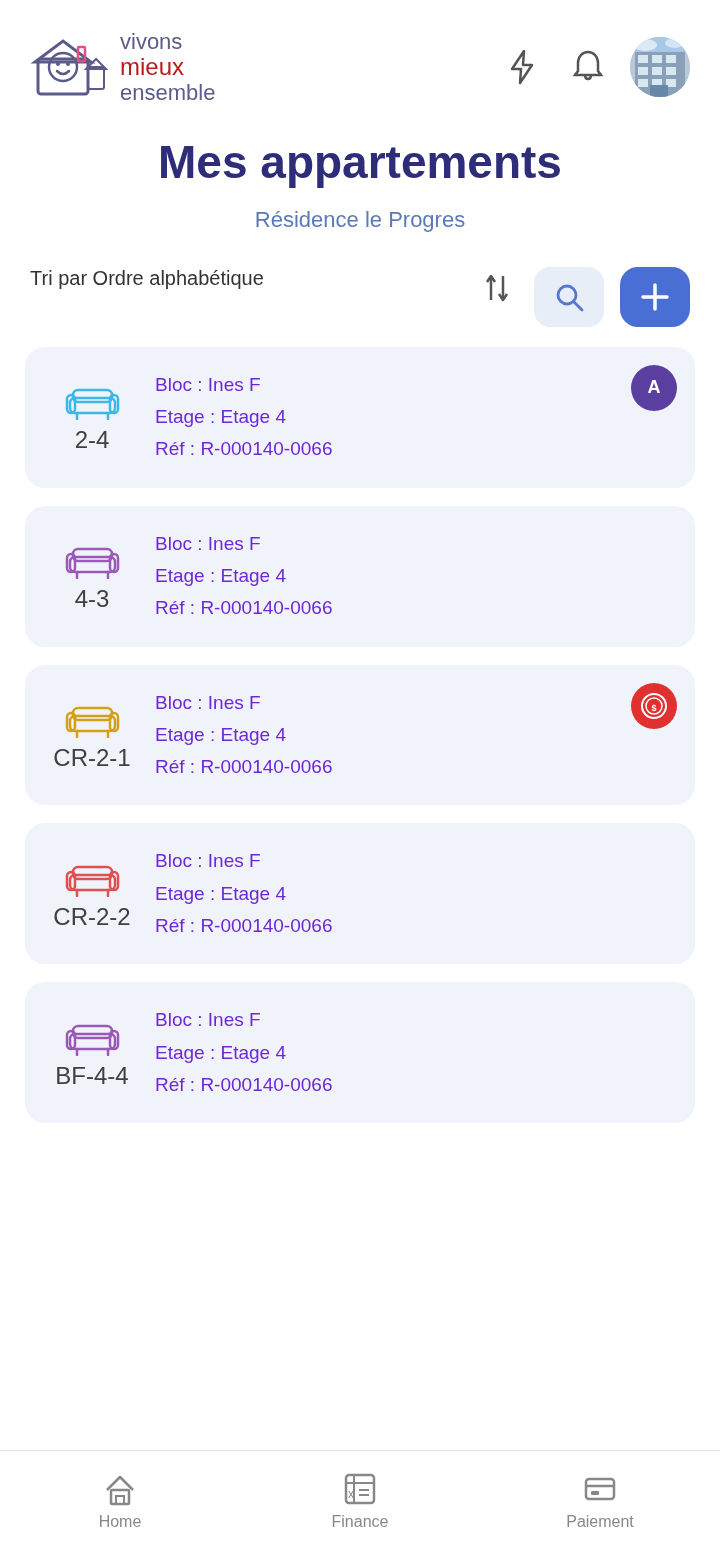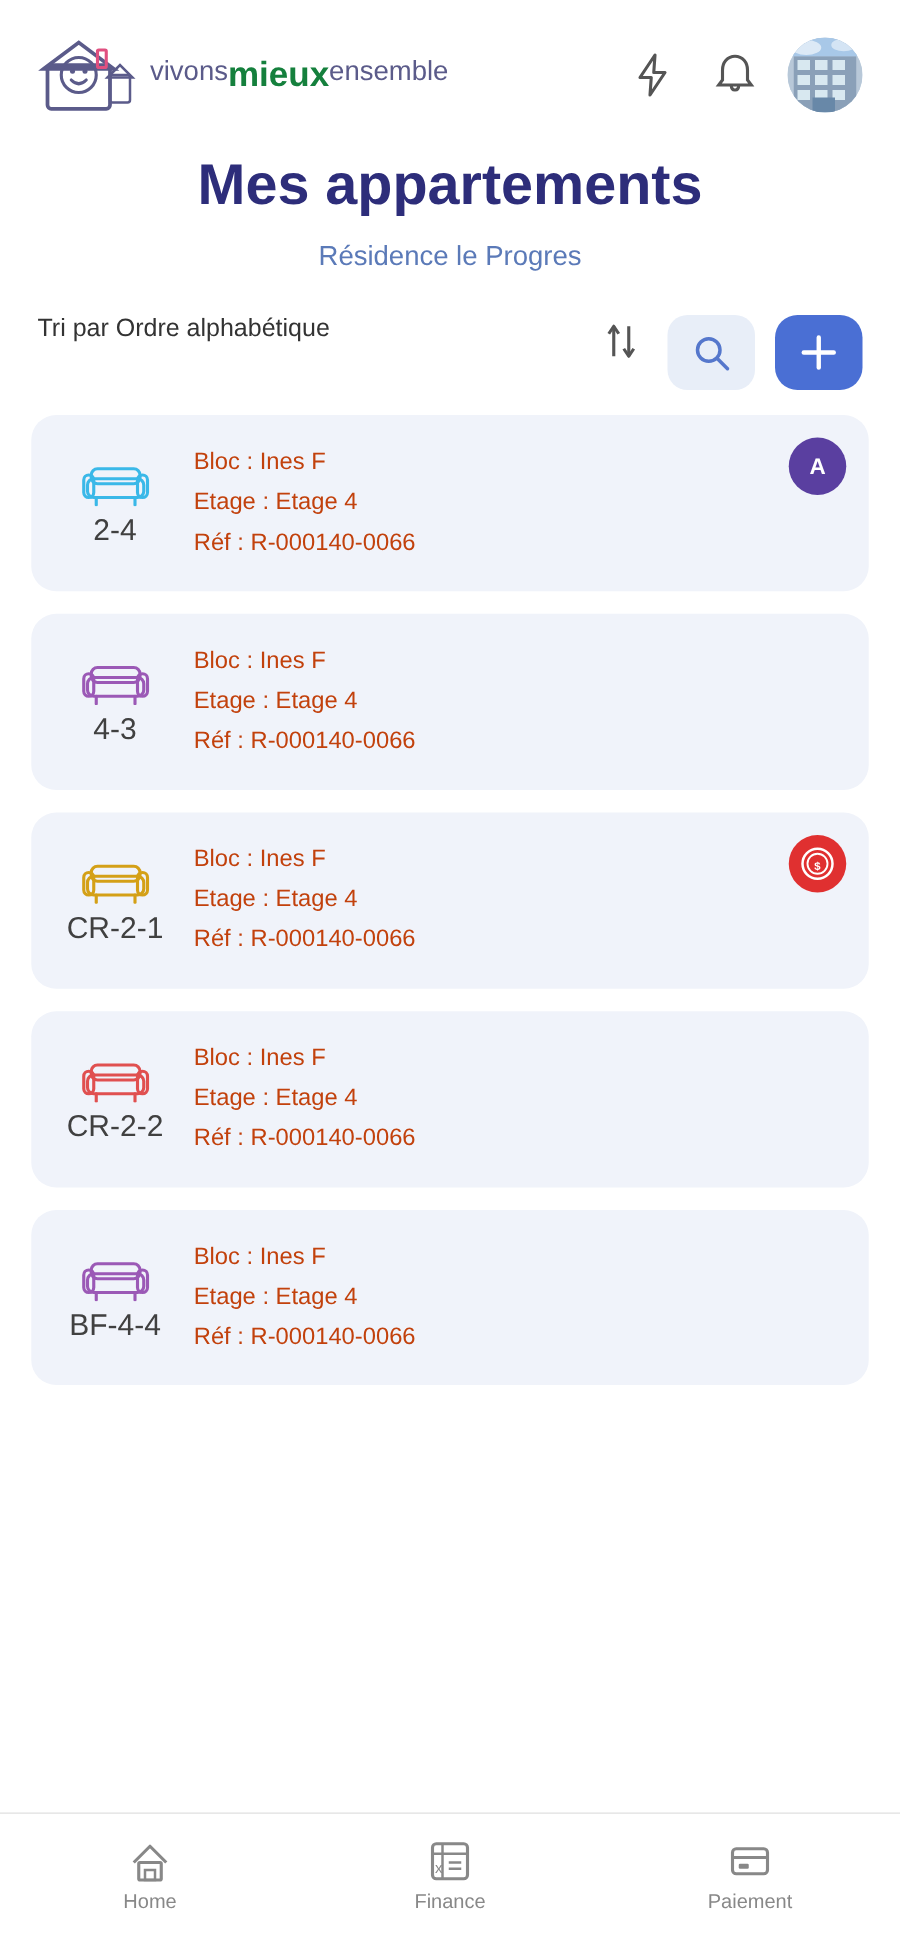--- a/index.html
+++ b/index.html
@@ -24,29 +24,30 @@
       display: flex;
       align-items: center;
       gap: 10px;
     }
     .logo-icon {
       width: 80px;
       height: 60px;
     }
     .logo-text {
       display: flex;
+      flex-direction: column;
       line-height: 1.1;
       font-size: 22px;
       color: #5b5b8a;
       font-weight: 400;
     }
     .logo-text .mieux {
-      font-size: 28px;
-      font-weight: 700;
-      color: #15803d;
+      font-size: 24px;
+      font-weight: 400;
+      color: #b91c1c;
     }
     .header-icons {
       display: flex;
       align-items: center;
       gap: 18px;
     }
     .header-icon-btn {
       width: 48px;
       height: 48px;
       display: flex;
@@ -157,21 +158,21 @@
     .apt-number {
       font-size: 24px;
       font-weight: 400;
       color: #404040;
     }
     .apt-info {
       flex: 1;
     }
     .apt-info p {
       font-size: 19px;
-      color: #c2410c;
+      color: #6d28d9;
       line-height: 1.7;
     }
     .apt-badge {
       position: absolute;
       top: 18px;
       right: 18px;
       width: 46px;
       height: 46px;
       border-radius: 50%;
       display: flex;

